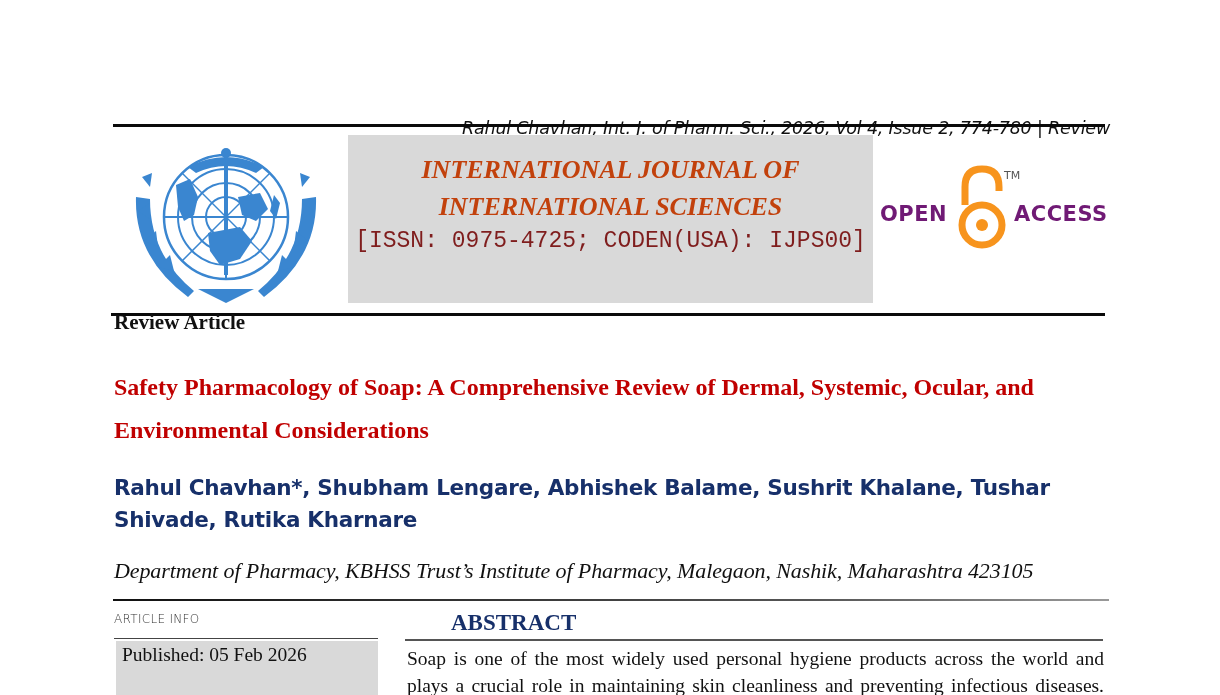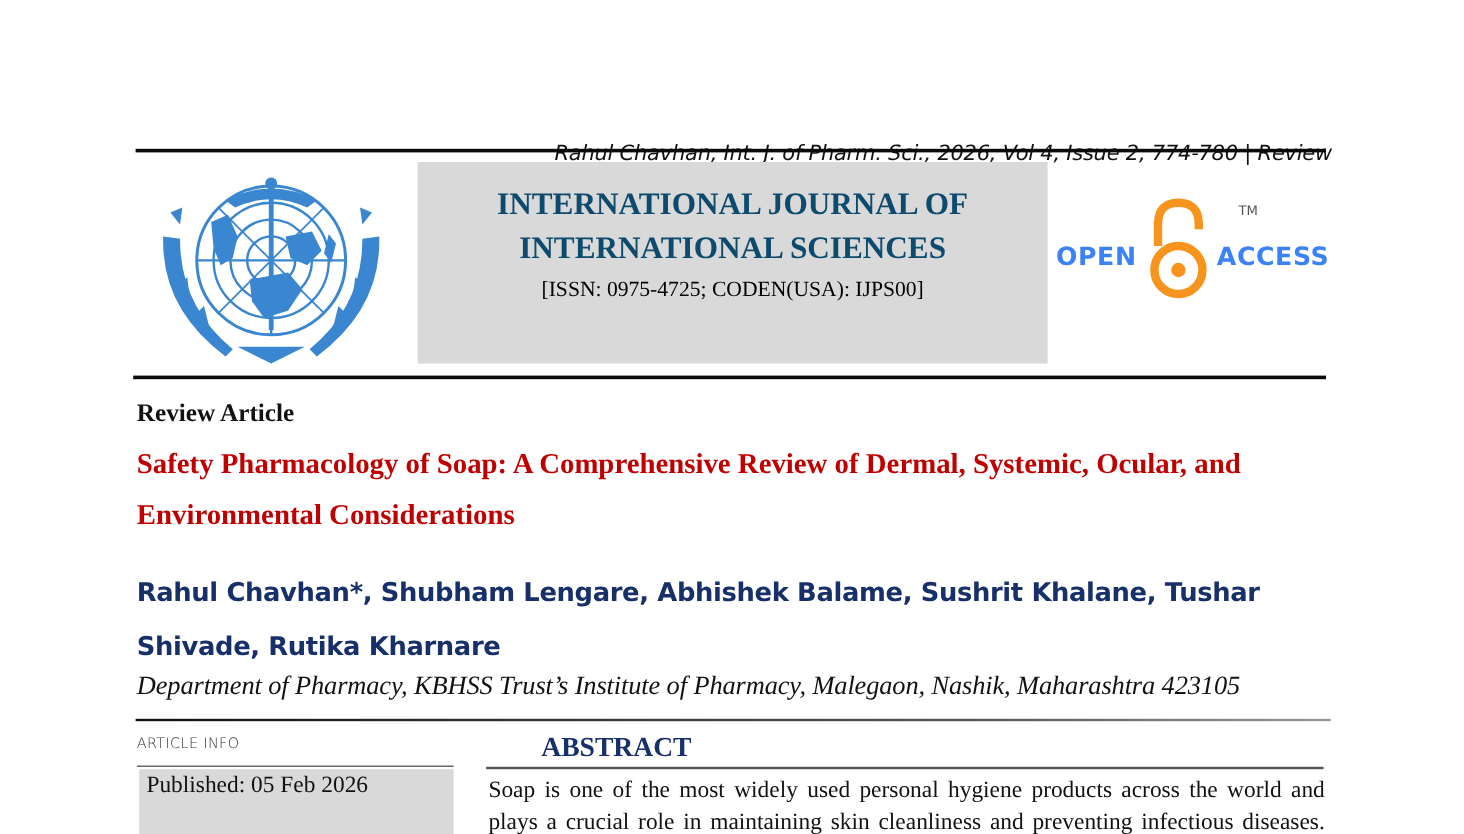--- a/index.html
+++ b/index.html
@@ -7,29 +7,29 @@
   .abs { position:absolute; }
 
   .running-header { left:0; top:73px; width:1110px; text-align:right; font-family:"DejaVu Sans", sans-serif; font-style:italic; font-size:17.5px; color:#111; letter-spacing:-0.2px;margin-top:45px; }
 
   .rule-top { left:113px; top:124px; width:992px; height:3px; background:#0a0a0a; }
   .rule-bottom { left:111px; top:313px; width:994px; height:3px; background:#0a0a0a; }
 
   .logo-left { left:128px; top:137px; width:196px; height:168px; }
 
   .journal-box { left:348px; top:135px; width:525px; height:168px; background:#d9d9d9; text-align:center; }
-  .journal-name { font-family:"Liberation Serif", serif; font-weight:bold; font-size:26px; line-height:37px; margin-top:16px; color:#0c4a6e; }
-  .journal-issn, .journal-home { font-family:Liberation Serif, serif; font-size:18px; line-height:32px; color:#000000; }
+  .journal-name { font-family:"Liberation Serif", serif; font-weight:bold; font-size:26px; line-height:37px; margin-top:16px; color:#c2410c;font-style:italic; }
+  .journal-issn, .journal-home { font-family:Liberation Mono, monospace; font-size:23px; line-height:32px; color:#7f1d1d; }
 
   .oa-logo { left:880px; top:165px; width:230px; height:90px; }
-  .oa-text { position:absolute; top:37px; font-family:"DejaVu Sans", sans-serif; font-weight:bold; font-size:21px; color:#3b82f6; letter-spacing:0.5px; }
+  .oa-text { position:absolute; top:37px; font-family:"DejaVu Sans", sans-serif; font-weight:bold; font-size:21px; color:#701a75; letter-spacing:0.5px; }
 
-  .article-type { left:114px; top:332px; font-weight:bold; font-size:21px; color:#111; }
+  .article-type { left:114px; top:310px; font-weight:bold; font-size:21px; color:#111; }
   .title { left:114px; top:366px; width:1000px; font-weight:bold; font-size:24px; line-height:43px; color:#c00000; }
-  .authors { left:114px; top:472px; width:1000px; font-family:"DejaVu Sans", sans-serif; font-weight:bold; font-size:21.5px; line-height:45px; color:#17306a; letter-spacing:-0.3px; }
+  .authors { left:114px; top:472px; width:1000px; font-family:"DejaVu Sans", sans-serif; font-weight:bold; font-size:21.5px; line-height:32px; color:#17306a; letter-spacing:-0.3px; }
   .affiliation { left:114px; top:558px; font-style:italic; font-size:22px; color:#111; letter-spacing:-0.1px; }
   .rule-affil { left:113px; top:599px; width:996px; height:2px; background:linear-gradient(to right,#111,#555 70%,#999); }
 
   .info-heading { left:114px; top:612px; font-family:"DejaVu Sans", sans-serif; font-size:12px; color:#333; letter-spacing:0.3px; font-weight:300; }
   .info-rule { left:114px; top:638px; width:264px; height:1px; background:#444; }
   .info-box { left:116px; top:641px; width:262px; height:60px; background:#d9d9d9; }
   .info-published { position:absolute; left:6px; top:3px; font-size:19.5px; color:#111; }
   .info-keywords { position:absolute; left:6px; top:29px; font-size:19.5px; color:#c00000;margin-top:35px; }
 
   .abstract-heading { left:411px; top:610px; font-weight:bold; font-size:23px; color:#17306a;margin-left:40px; }
@@ -88,21 +88,21 @@
 
 <div class="abs oa-logo">
   <span class="oa-text" style="left:0;">OPEN</span>
   <span style="position:absolute;left:77px;top:0;">
     <svg width="50" height="86" viewBox="0 0 50 86">
       <path d="M8 40 L8 22 Q8 4 25 4 Q42 4 42 22 L42 26" fill="none" stroke="#f7941d" stroke-width="7"></path>
       <circle cx="25" cy="60" r="20" fill="none" stroke="#f7941d" stroke-width="7"></circle>
       <circle cx="25" cy="60" r="6" fill="#f7941d"></circle>
     </svg>
   </span>
-  <span style="position:absolute;left:124px;top:4px;font-family:'DejaVu Sans',sans-serif;font-size:11px;color:#555;margin-left:28px;">TM</span>
+  <span style="position:absolute;left:124px;top:4px;font-family:'DejaVu Sans',sans-serif;font-size:11px;color:#555;">TM</span>
   <span class="oa-text" style="left:134px;">ACCESS</span>
 </div>
 
 <div class="abs rule-bottom"></div>
 
 <div class="abs article-type">Review Article</div>
 <div class="abs title">Safety Pharmacology of Soap: A Comprehensive Review of Dermal, Systemic, Ocular, and Environmental Considerations</div>
 <div class="abs authors">Rahul Chavhan*, Shubham Lengare, Abhishek Balame, Sushrit Khalane, Tushar Shivade, Rutika Kharnare</div>
 <div class="abs affiliation">Department of Pharmacy, KBHSS Trust’s Institute of Pharmacy, Malegaon, Nashik, Maharashtra 423105</div>
 <div class="abs rule-affil"></div>

